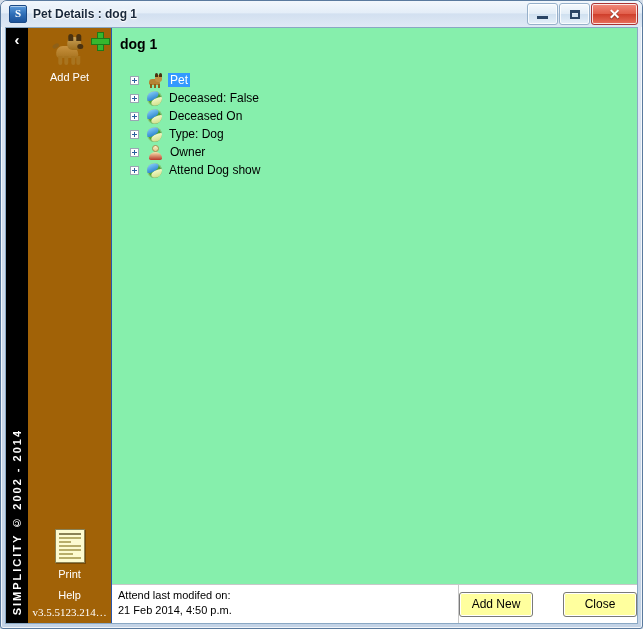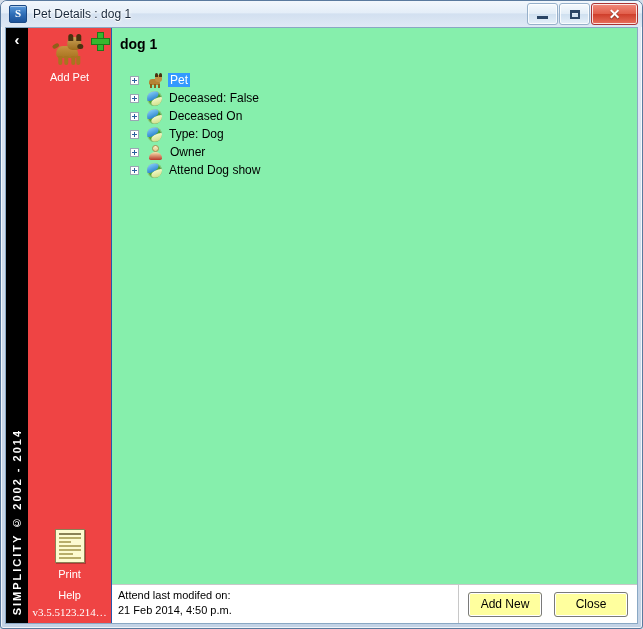--- a/index.html
+++ b/index.html
@@ -42,20 +42,21 @@
     box-shadow: inset 0 1px 0 rgba(255,255,255,.5);
     color: #fff;
     font: bold 11px/14px "Liberation Serif", serif;
     text-align: center;
   }
   .title-text {
     font-size: 12px;
     color: #18273a;
     text-shadow: 0 0 3px #fff, 0 0 5px #fff, 0 1px 0 #fff;
     white-space: nowrap;
+    font-weight: bold;
   }
   .winbtns {
     position: absolute; right: 4px; top: 2px;
     display: flex; gap: 1px;
   }
   .winbtn {
     width: 29px; height: 20px;
     border: 1px solid #96b0ca;
     border-radius: 3px;
     background: linear-gradient(180deg,#f6fafd 0%,#e2edf7 48%,#cfe0f0 52%,#e6f0f9 100%);
@@ -109,21 +110,21 @@
     transform: rotate(180deg);
     color: #fff;
     font: bold 11px/22px "Liberation Sans", sans-serif;
     letter-spacing: 2px;
     white-space: nowrap;
   }
 
   
   .sidebar {
     width: 83px; height: 100%;
-    background: #ef4444;
+    background: #a16207;
     position: relative;
     flex: 0 0 auto;
     border-right: 1px solid #2a56ad;
   }
   .side-btn {
     position: absolute; left: 0; width: 83px;
     text-align: center;
     color: #fff;
     font-size: 11px;
   }
@@ -311,21 +312,21 @@
     flex: 1 1 auto;
     padding: 3px 0 0 6px;
     border-right: 1px solid #c8c8c8;
   }
   .footer-left div {
     font-size: 11px; color: #000; line-height: 15px;
   }
   .footer-right {
     flex: 0 0 auto;
     width: 178px;
-    display: flex; align-items: center; justify-content: center;
+    display: flex; align-items: center; justify-content: space-between;
     gap: 12px;
   }
   .btn {
     width: 72px; height: 23px;
     background: #ffff9e;
     border: 1px solid #7a7a7a;
     border-radius: 3px;
     box-shadow: inset 0 0 0 1px #fff;
     font-size: 12px; color: #000;
     display: flex; align-items: center; justify-content: center;

